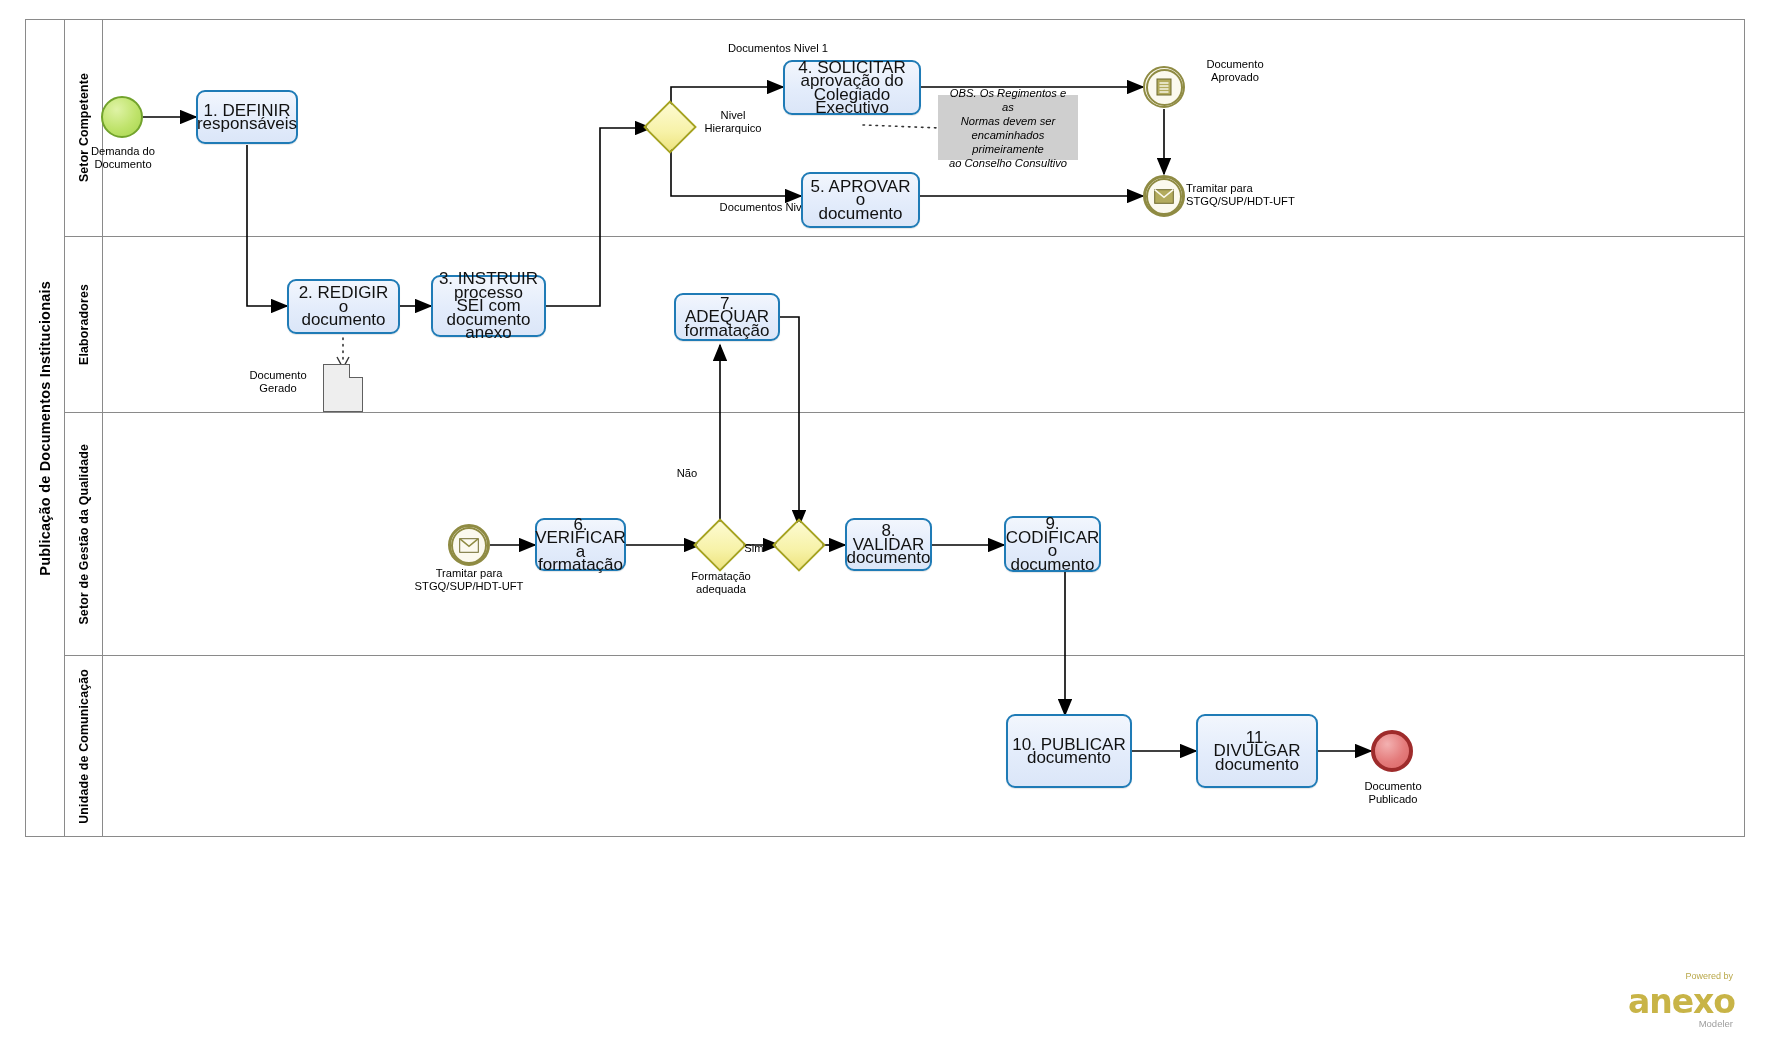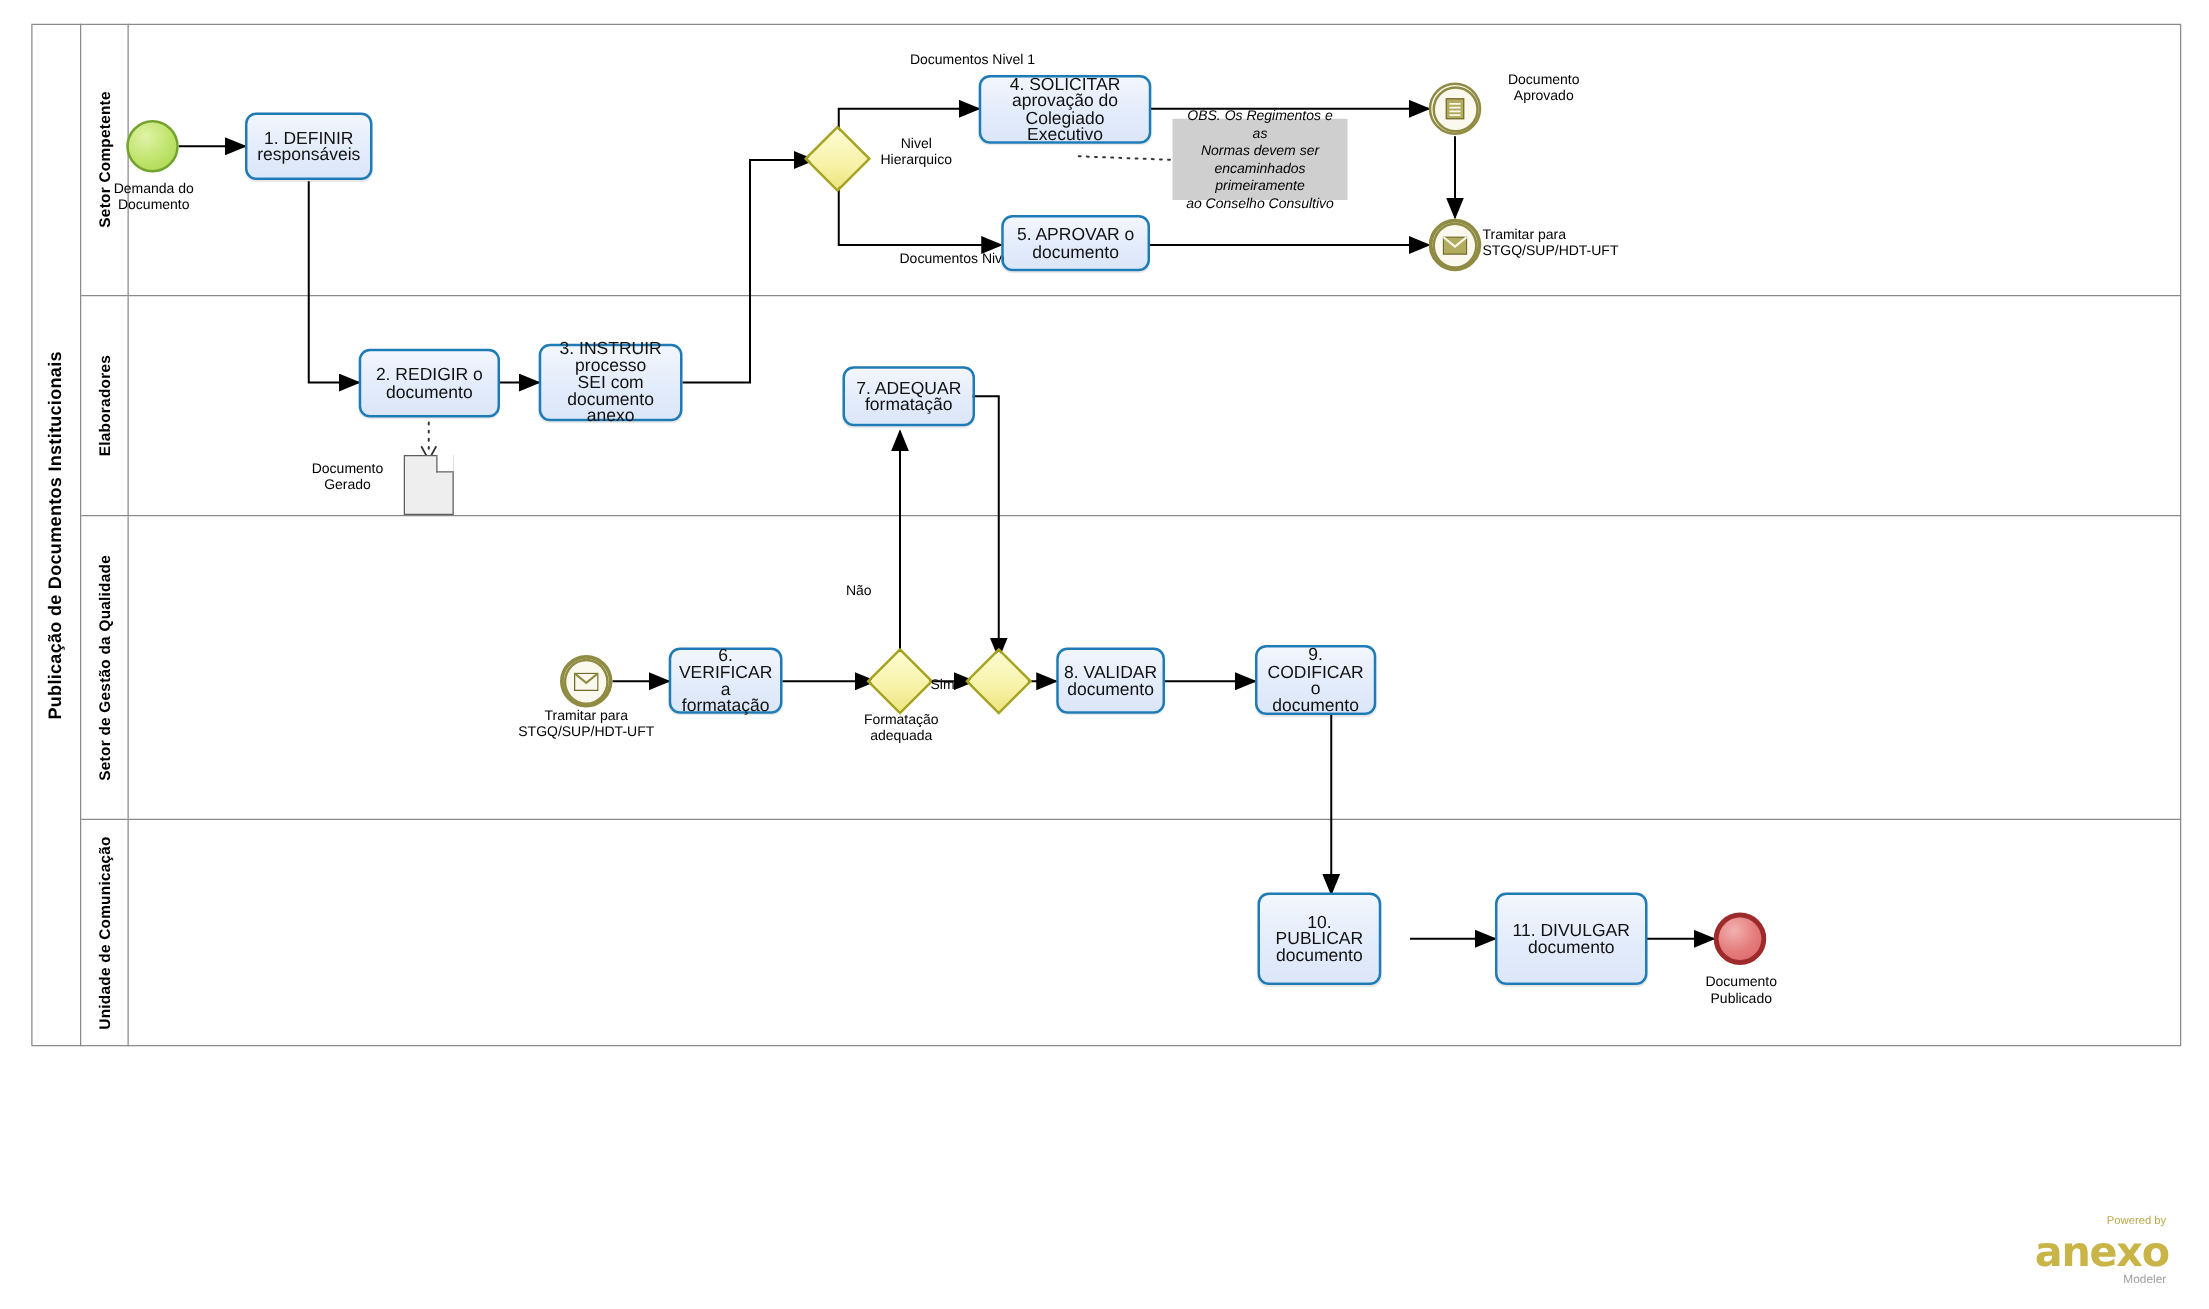--- a/index.html
+++ b/index.html
@@ -29,21 +29,21 @@
   #lane0{top:19px;height:218px;}
   #lane1{top:237px;height:176px;}
   #lane2{top:413px;height:243px;}
   #lane3{top:656px;height:181px;border-bottom:none;}
 
   
   .task{position:absolute;box-sizing:border-box;
         background:linear-gradient(180deg,#f2f6fd 0%,#e3ecfb 55%,#dbe6f8 100%);
         border:2px solid #1f7bb6;border-radius:9px;
         display:flex;align-items:center;justify-content:center;text-align:center;
-        font-size:14px;line-height:13.5px;color:#111;padding:2px 4px;
+        font-size:17px;line-height:13.5px;color:#111;padding:2px 4px;
         box-shadow:0 1px 1px rgba(0,0,0,.10);}
 
   .gw{position:absolute;width:38px;height:38px;
       background:linear-gradient(135deg,#fdfbd2 0%,#f7f2a8 60%,#eee47e 100%);
       border:2px solid #a6a31f;transform:rotate(45deg);box-sizing:border-box;}
 
   .ev{position:absolute;border-radius:50%;box-sizing:border-box;}
   .ev-start{width:42px;height:42px;border:2px solid #72a32c;
       background:radial-gradient(circle at 36% 30%,#dff3a6 0%,#bfe36b 55%,#a6d44d 100%);}
   .ev-end{width:42px;height:42px;border:4px solid #9e2b2b;
@@ -174,21 +174,21 @@
 <div class="gw" style="left:651px;top:108px;"></div>
 <div class="lbl left" style="left:688px;top:109px;width:90px;white-space:pre-line;text-align:center;">Nivel
 Hierarquico</div>
 
 <div class="lbl" style="left:688px;top:42px;width:180px;">Documentos Nivel 1</div>
 <div class="lbl" style="left:684px;top:201px;width:190px;">Documentos Nivel 2 e 3</div>
 
 <div class="task" style="left:783px;top:60px;width:138px;height:55px;white-space:pre-line;">4. SOLICITAR aprovação do
 Colegiado Executivo</div>
 
-<div class="task" style="left:801px;top:172px;width:119px;height:45px;white-space:pre-line;">5. APROVAR o
+<div class="task" style="left:801px;top:172px;width:119px;height:56px;white-space:pre-line;">5. APROVAR o
 documento</div>
 
 <div class="annot" style="left:938px;top:95px;width:140px;height:65px;white-space:pre-line;">OBS.  Os Regimentos e as
 Normas devem ser
 encaminhados primeiramente
 ao Conselho Consultivo</div>
 
 <div class="ev ev-int" style="left:1143px;top:66px;">
   <div class="inner">
     <svg width="16" height="18" viewBox="0 0 16 18">
@@ -252,21 +252,21 @@
 
 <div class="lbl" style="left:663px;top:467px;width:48px;">Não</div>
 <div class="lbl" style="left:736px;top:542px;width:36px;">Sim</div>
 
 <div class="task" style="left:845px;top:518px;width:87px;height:53px;white-space:pre-line;">8. VALIDAR
 documento</div>
 
 <div class="task" style="left:1004px;top:516px;width:97px;height:56px;white-space:pre-line;">9. CODIFICAR o
 documento</div>
 
-<div class="task" style="left:1006px;top:714px;width:99px;height:74px;white-space:pre-line;">10. PUBLICAR
+<div class="task" style="left:1006px;top:714px;width:126px;height:74px;white-space:pre-line;">10. PUBLICAR
 documento</div>
 
 <div class="task" style="left:1196px;top:714px;width:122px;height:74px;white-space:pre-line;">11. DIVULGAR
 documento</div>
 
 <div class="ev ev-end" style="left:1371px;top:730px;"></div>
 <div class="lbl" style="left:1337px;top:780px;width:112px;white-space:pre-line;">Documento
 Publicado</div>
 
 <div id="bizagi">

